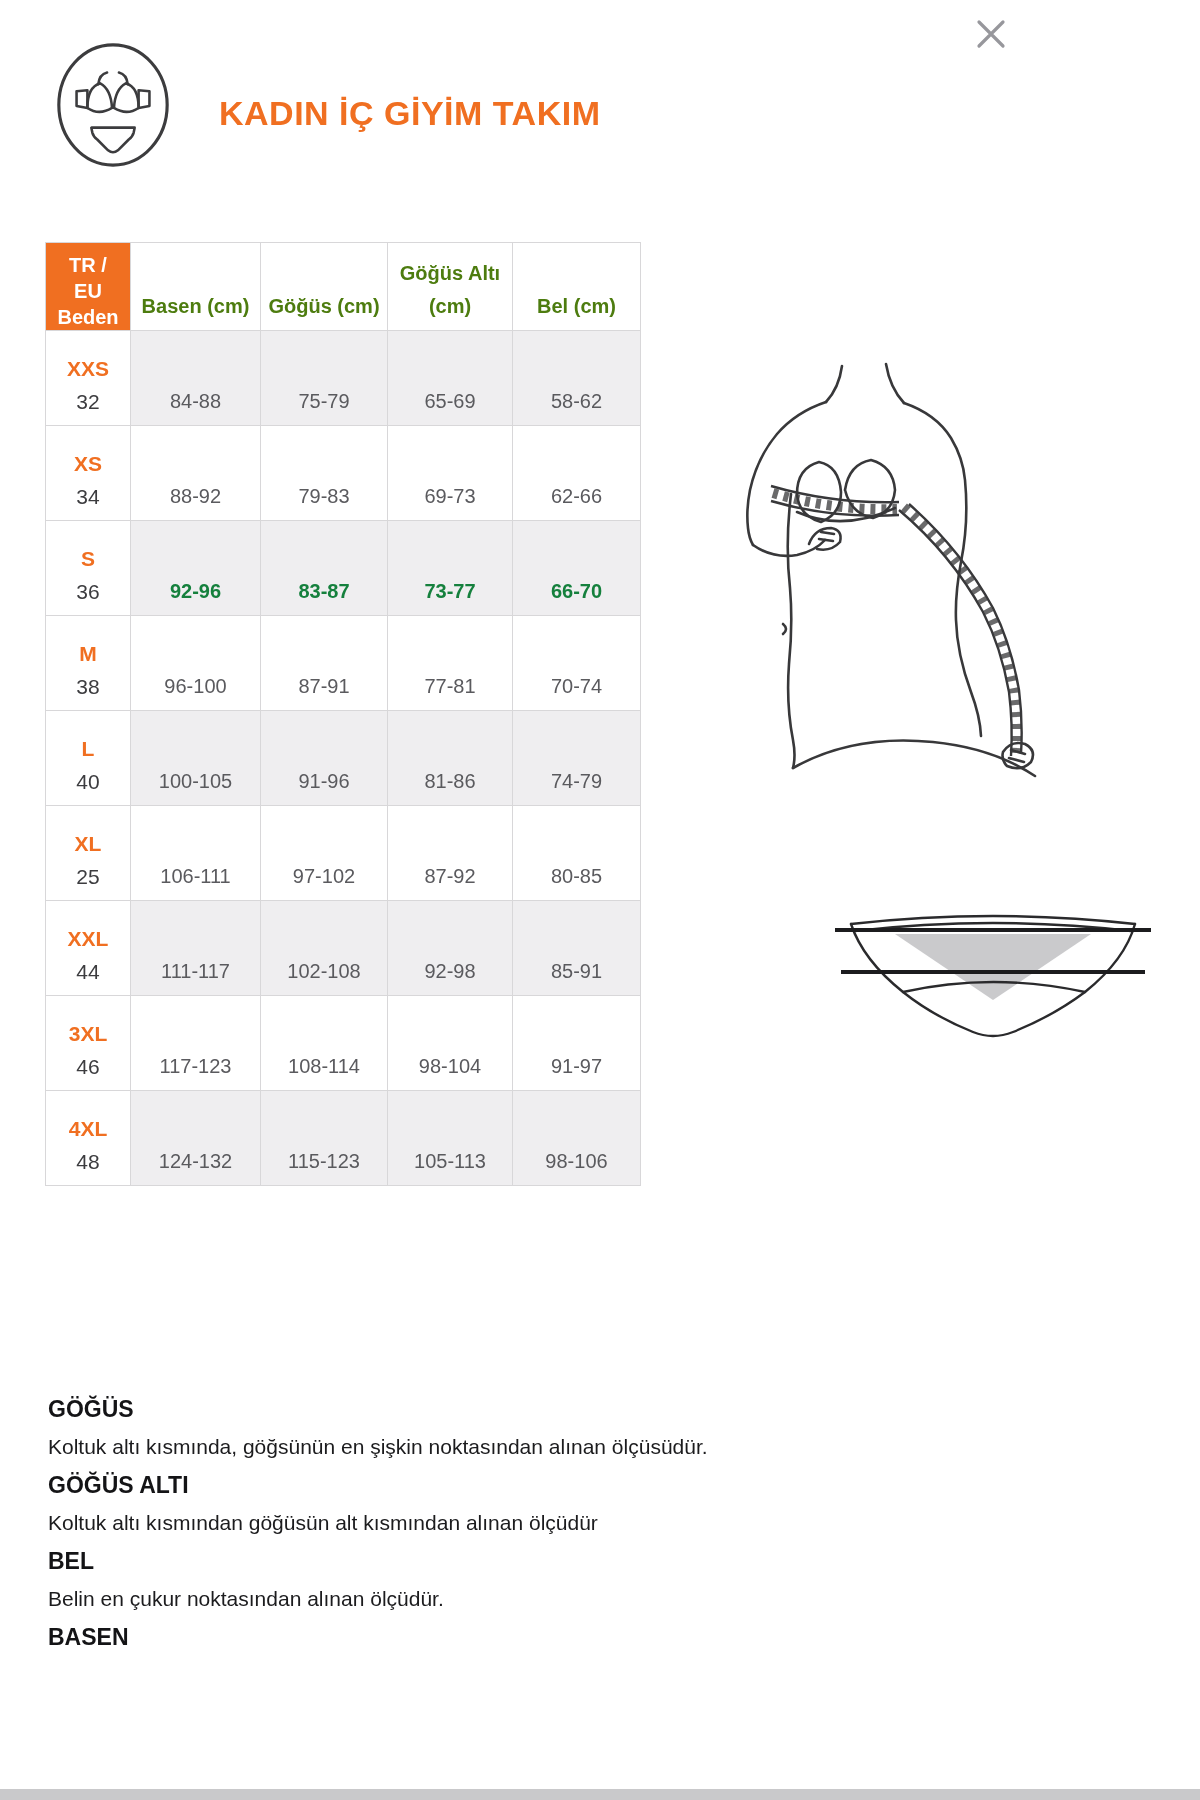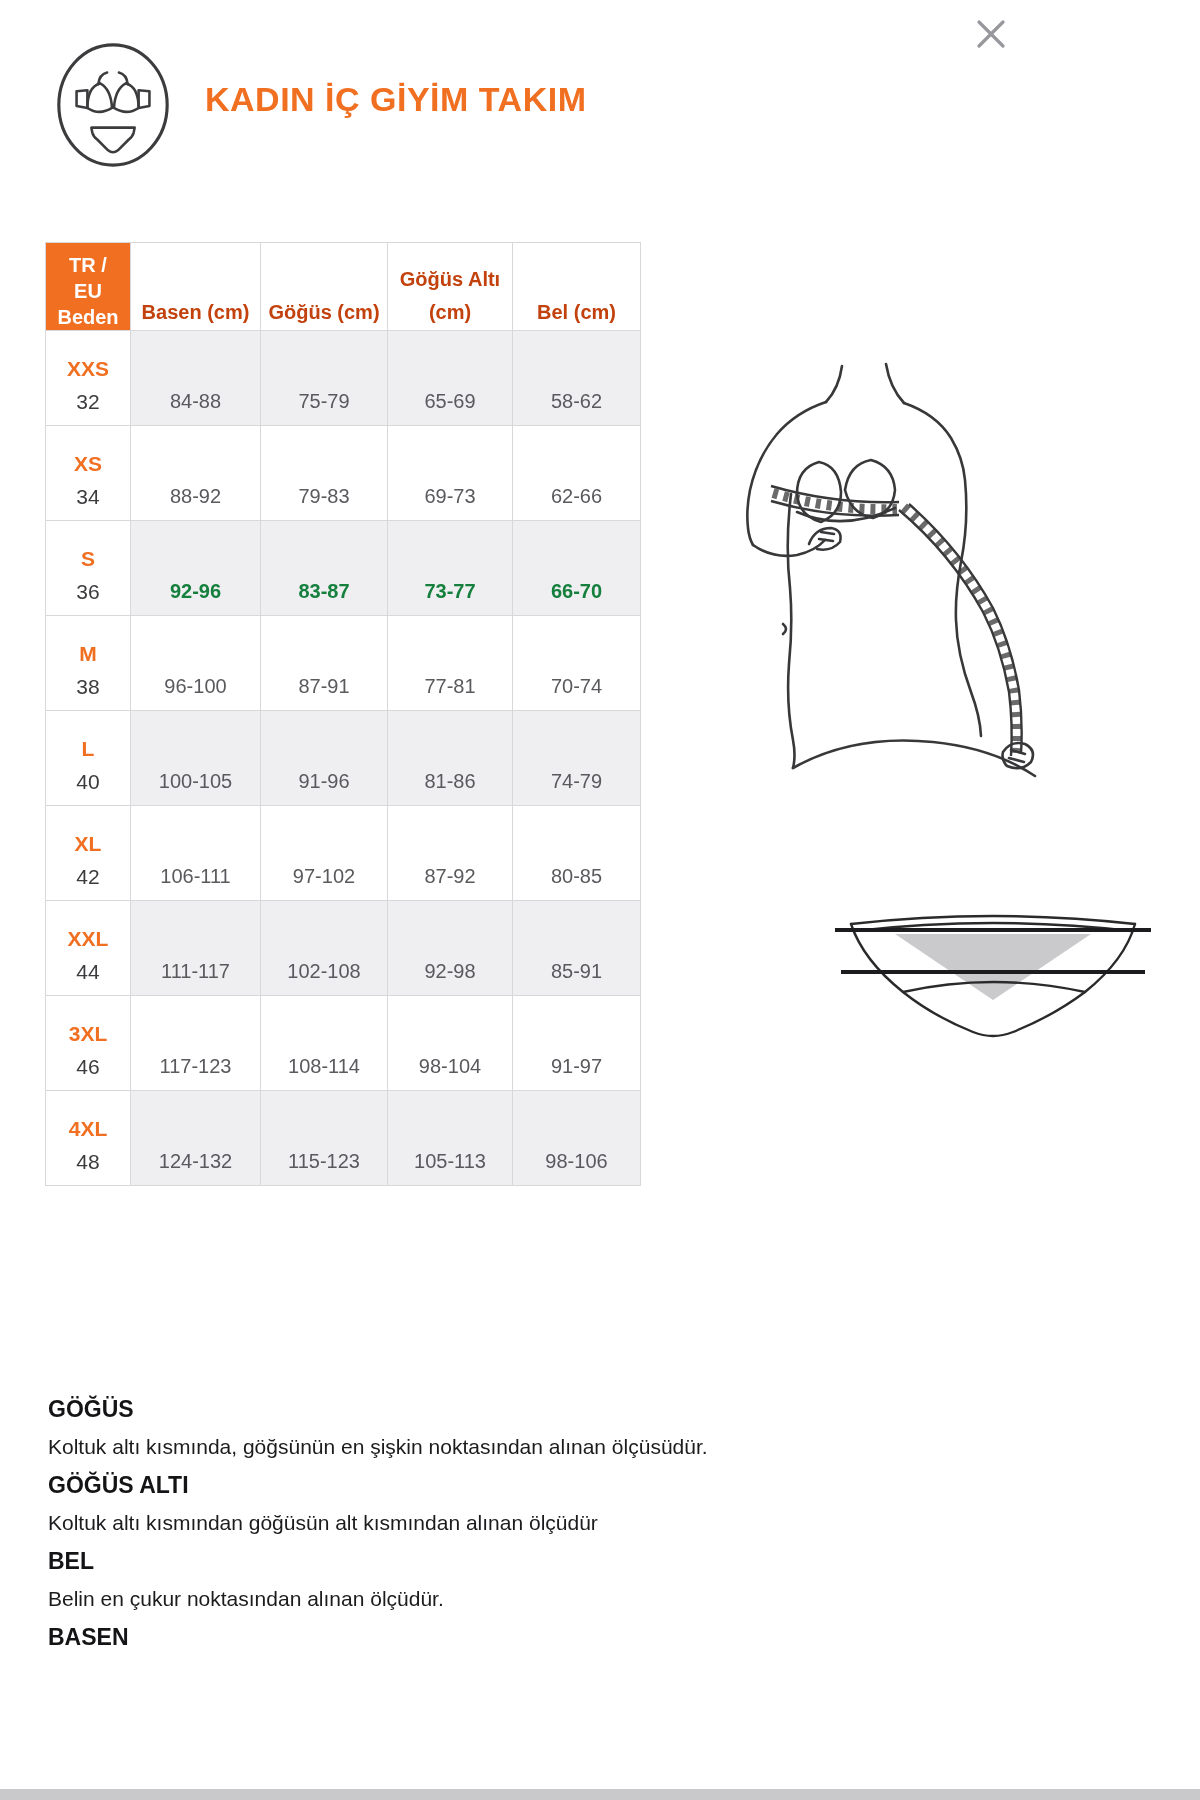--- a/index.html
+++ b/index.html
@@ -5,41 +5,41 @@
   html,body{margin:0;padding:0;}
   body{
     width:1200px;height:1800px;position:relative;background:#ffffff;
     font-family:"Liberation Sans",sans-serif;color:#222;overflow:hidden;
   }
   
   .close-btn{position:absolute;left:971px;top:14px;width:40px;height:40px;cursor:pointer;}
   
   .hdr-icon{position:absolute;left:53px;top:40px;width:120px;height:130px;}
   .page-title{
-    position:absolute;left:205px;top:80px;margin:0;
+    position:absolute;left:205px;top:80px;margin:14px;
     font-size:34px;font-weight:bold;color:#f06f21;letter-spacing:.5px;white-space:nowrap;
   }
   
   table.size-table{
     position:absolute;left:45px;top:242px;width:595px;
     border-collapse:collapse;table-layout:fixed;
   }
   .size-table col.c0{width:85px}.size-table col.c1{width:130px}
   .size-table col.c2{width:127px}.size-table col.c3{width:125px}.size-table col.c4{width:128px}
   .size-table th,.size-table td{
     border:1px solid #d8d7d9;padding:0;text-align:center;
     font-size:20px;line-height:1.2;
   }
   .size-table thead tr{height:88px;}
   .size-table tbody tr{height:95px;}
   th.corner{
     background:#f06f21;color:#fff;font-weight:bold;vertical-align:middle;
     font-size:20px;line-height:26px;padding-top:8px;
   }
-  th.colhead{vertical-align:bottom;font-weight:bold;color:#c2410c;padding-bottom:1px;background:#fff;text-align:center;}
+  th.colhead{vertical-align:bottom;font-weight:bold;color:#4d7c0f;padding-bottom:7px;background:#fff;text-align:center;}
   th.colhead .l1,th.colhead .l2{display:block;line-height:33px;}
   td.size-cell{vertical-align:bottom;background:#fff;padding-bottom:7px;}
   td.size-cell .sz{display:block;color:#f06f21;font-weight:bold;font-size:21px;line-height:33px;}
   td.size-cell .eu{display:block;color:#3c3c3f;font-size:21px;line-height:33px;}
   td.val{vertical-align:bottom;color:#5a5a5e;padding-bottom:12px;background:#fff;margin-top:8px;}
   tr.shaded td.val{background:#efeef0;}
   tr.hl td.val{font-weight:bold;color:#15803d;}
   
   .fig-bust{position:absolute;left:693px;top:362px;width:360px;height:430px;}
   .fig-panty{position:absolute;left:833px;top:900px;width:320px;height:145px;}
@@ -163,21 +163,21 @@
           <span class="eu">40</span>
         </td>
       <td class="val">100-105</td>
       <td class="val">91-96</td>
       <td class="val">81-86</td>
       <td class="val">74-79</td>
     </tr>
     <tr>
       <td class="size-cell">
           <span class="sz">XL</span>
-          <span class="eu">42</span>
+          <span class="eu">25</span>
         </td>
       <td class="val">106-111</td>
       <td class="val">97-102</td>
       <td class="val">87-92</td>
       <td class="val">80-85</td>
     </tr>
     <tr class="shaded">
       <td class="size-cell">
           <span class="sz">XXL</span>
           <span class="eu">44</span>

